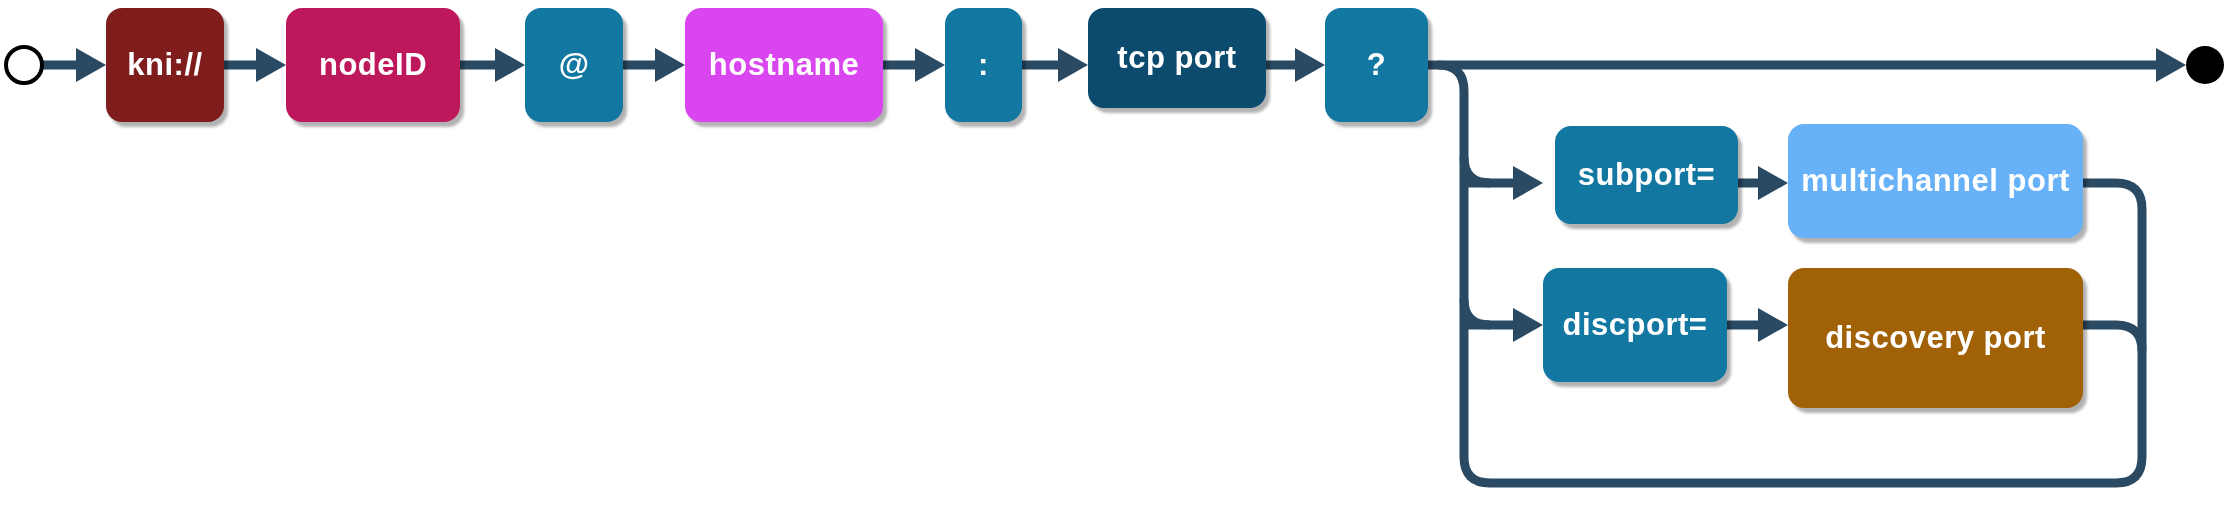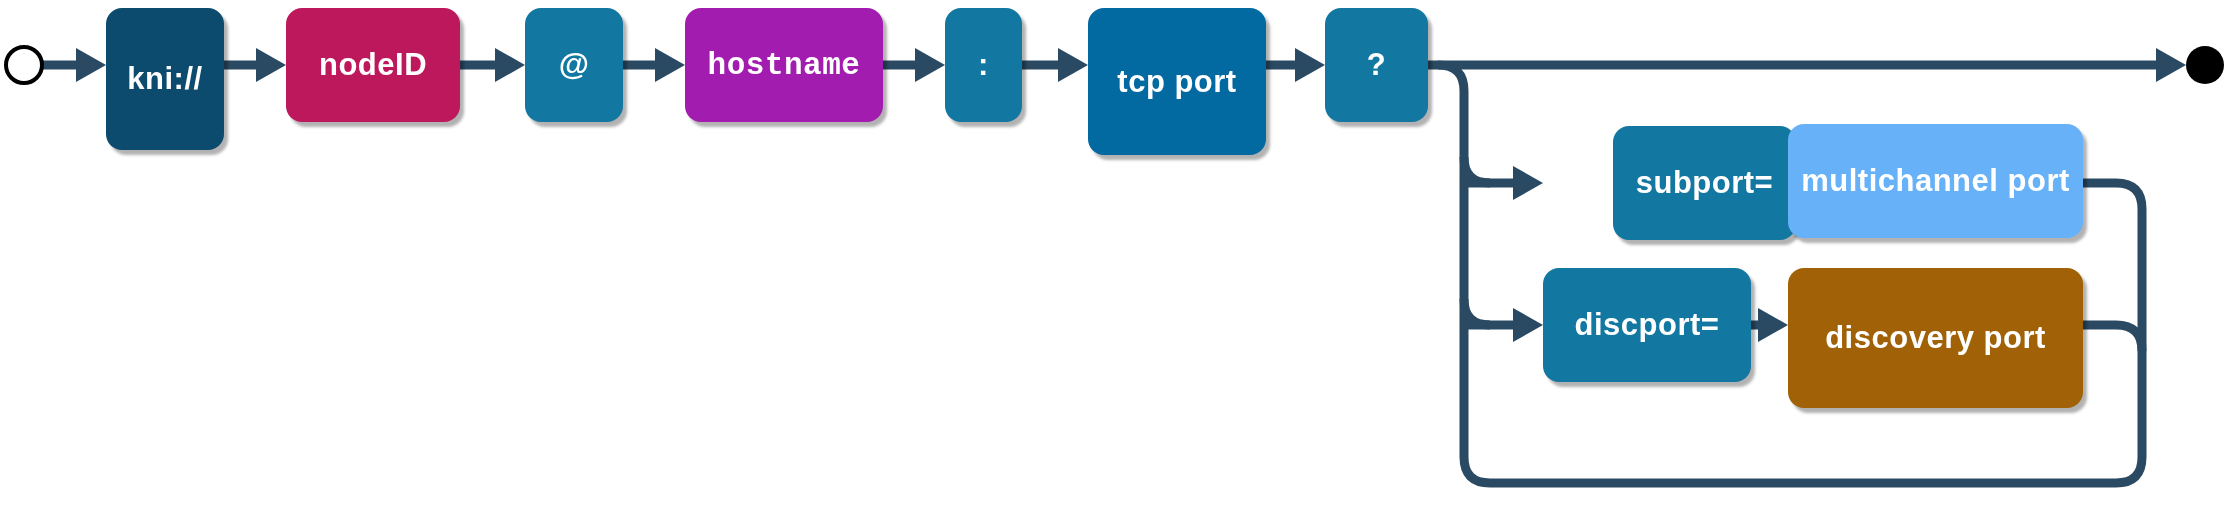--- a/index.html
+++ b/index.html
@@ -74,47 +74,47 @@
       <polygon points="1788,183 1758,166 1758,200"></polygon>
       <polygon points="1543,325 1513,308 1513,342"></polygon>
       <polygon points="1788,325 1758,308 1758,342"></polygon>
     </g>
 
     <circle id="start-node" cx="24" cy="65" r="18" stroke-width="4" fill="#ffffff" stroke="#000000"></circle>
     <circle id="end-node" cx="2205" cy="65" r="19" fill="#000000"></circle>
   </svg>
 
   <div id="boxes">
-      <div class="node-box" style="left: 106px; top: 8px; width: 118px; height: 142px; background: #0c4a6e;">
+      <div class="node-box" style="left: 106px; top: 8px; width: 118px; height: 114px; background: #7f1d1d;">
         <span style="color: rgb(255, 255, 255);">kni://</span>
       </div>
       <div class="node-box" style="left: 286px; top: 8px; width: 174px; height: 114px; background: #be185d;">
         <span style="color: rgb(255, 255, 255);">nodeID</span>
       </div>
       <div class="node-box" style="left: 525px; top: 8px; width: 98px; height: 114px; background: rgb(18, 120, 162);">
         <span style="color: rgb(255, 255, 255);">@</span>
       </div>
-      <div class="node-box" style="left: 685px; top: 8px; width: 198px; height: 114px; background: #a21caf; font-family: Liberation Mono, monospace;">
+      <div class="node-box" style="left: 685px; top: 8px; width: 198px; height: 114px; background: #d946ef;">
         <span style="color: rgb(255, 255, 255);">hostname</span>
       </div>
       <div class="node-box" style="left: 945px; top: 8px; width: 77px; height: 114px; background: rgb(18, 120, 162);">
         <span style="color: rgb(255, 255, 255);">:</span>
       </div>
-      <div class="node-box" style="left: 1088px; top: 8px; width: 178px; height: 147px; background: #0369a1;">
+      <div class="node-box" style="left: 1088px; top: 8px; width: 178px; height: 100px; background: #0c4a6e;">
         <span style="color: rgb(255, 255, 255);">tcp port</span>
       </div>
       <div class="node-box" style="left: 1325px; top: 8px; width: 103px; height: 114px; background: rgb(18, 120, 162);">
         <span style="color: rgb(255, 255, 255);">?</span>
       </div>
-      <div class="node-box" style="left: 1613px; top: 126px; width: 183px; height: 114px; background: rgb(18, 120, 162);">
+      <div class="node-box" style="left: 1555px; top: 126px; width: 183px; height: 98px; background: rgb(18, 120, 162);">
         <span style="color: rgb(255, 255, 255);">subport=</span>
       </div>
       <div class="node-box" style="left: 1788px; top: 124px; width: 295px; height: 114px; background: rgb(102, 177, 247);">
         <span style="color: rgb(255, 255, 255);">multichannel port</span>
       </div>
-      <div class="node-box" style="left: 1543px; top: 268px; width: 208px; height: 114px; background: rgb(18, 120, 162);">
+      <div class="node-box" style="left: 1543px; top: 268px; width: 184px; height: 114px; background: rgb(18, 120, 162);">
         <span style="color: rgb(255, 255, 255);">discport=</span>
       </div>
       <div class="node-box" style="left: 1788px; top: 268px; width: 295px; height: 140px; background: #a16207; text-align: center;">
         <span style="color: rgb(255, 255, 255);">discovery port</span>
       </div>
     </div>
 </div>
 
 </body></html>

